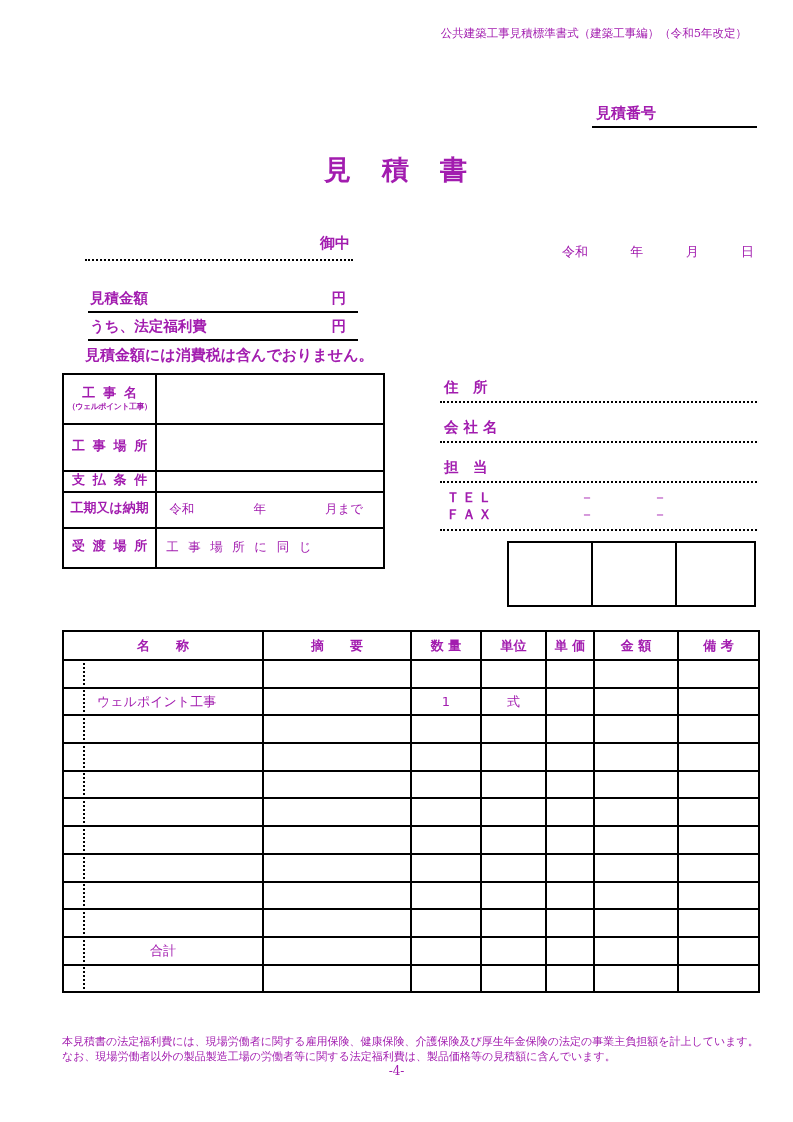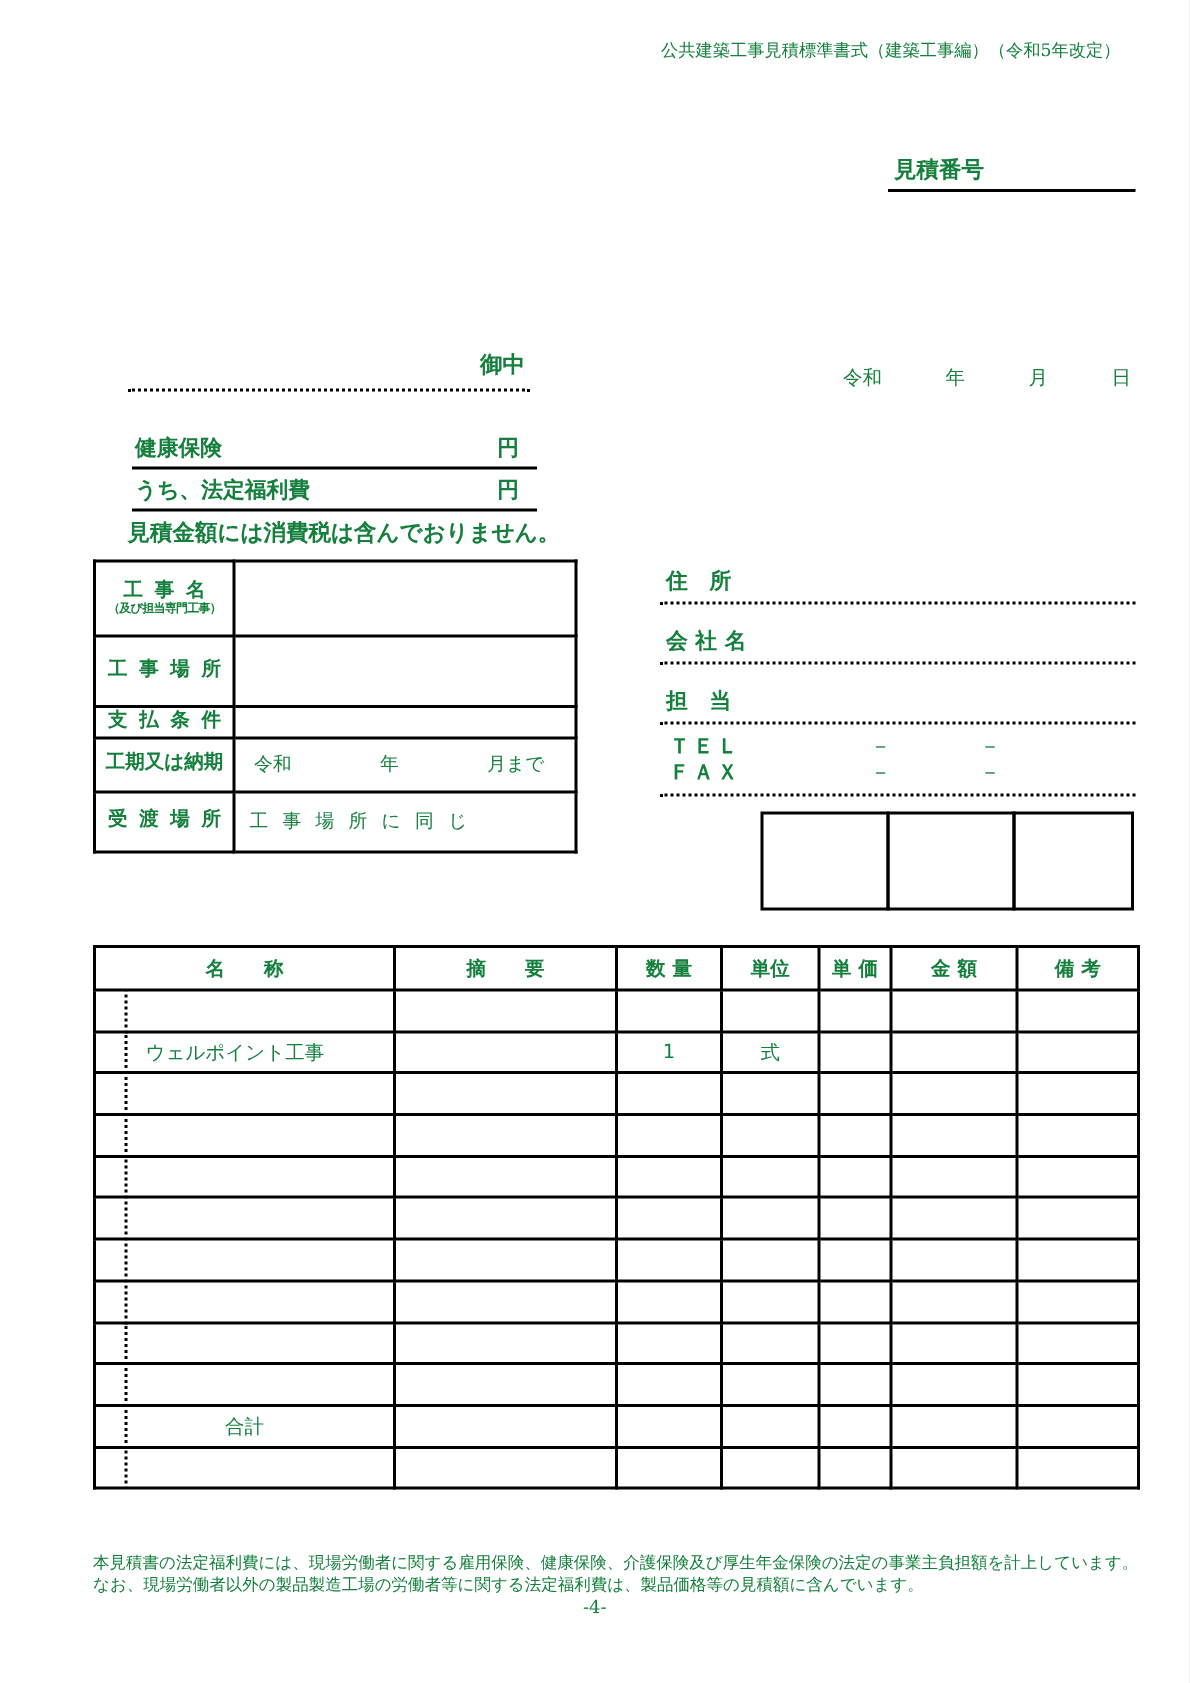--- a/index.html
+++ b/index.html
@@ -1,19 +1,19 @@
 <!DOCTYPE html>
 <html><head>
 <meta charset="utf-8">
 <style>
   * { box-sizing: border-box; margin: 0; padding: 0; }
   html,body { background:#e8e8e8; }
   .page {
     position: relative; width: 793px; height: 1122px;
-    margin: 0 auto; background: #ffffff; color: #15803d;
+    margin: 0 auto; background: #ffffff; color: #a21caf;
     font-family: "DejaVu Sans", "Liberation Sans", sans-serif;
     overflow: hidden;
   }
   .abs { position: absolute; }
 
   
   .std-note { top: 26px; right: 46px; font-size: 11.5px; font-family:"DejaVu Serif","Liberation Serif",serif; }
   .estimate-no { left: 592px; top: 104px; width: 165px; height: 24px;
     border-bottom: 2.5px solid #000; font-weight: bold; font-size: 15px; padding-left: 4px; }
   .doc-title { top: 152px; left: 0; width: 100%; text-align: center;
@@ -80,52 +80,53 @@
 <body>
 
 <div class="page">
 
   <div class="abs std-note">公共建築工事見積標準書式（建築工事編）（令和5年改定）</div>
 
   <div class="abs estimate-no">
     <span>見積番号</span>
   </div>
 
+  <div class="abs doc-title">見　積　書</div>
 
   <div class="abs addressee">
     <span>御中</span>
   </div>
 
   <div class="abs date-line">
     <span>令和</span>
     <span>年</span>
     <span>月</span>
     <span>日</span>
   </div>
 
   <div class="abs amt-row r1">
-    <span>健康保険</span>
+    <span>見積金額</span>
     <span>円</span>
   </div>
   <div class="abs amt-row r2">
     <span>うち、法定福利費</span>
     <span>円</span>
   </div>
   <div class="abs tax-note">見積金額には消費税は含んでおりません。</div>
 
   <table class="abs ptable">
     <colgroup>
         <col style="width:94px">
         <col style="width:229px">
       </colgroup>
     <tbody>
         <tr style="height:50px">
       <td class="lbl">
         <span>工 事 名</span>
-        <span class="sub">（及び担当専門工事）</span>
+        <span class="sub">（ウェルポイント工事）</span>
       </td>
       <td class="val"></td>
     </tr>
     <tr style="height:47px">
       <td class="lbl">工 事 場 所</td>
       <td class="val"></td>
     </tr>
     <tr style="height:16px">
       <td class="lbl">支 払 条 件</td>
       <td class="val"></td>

